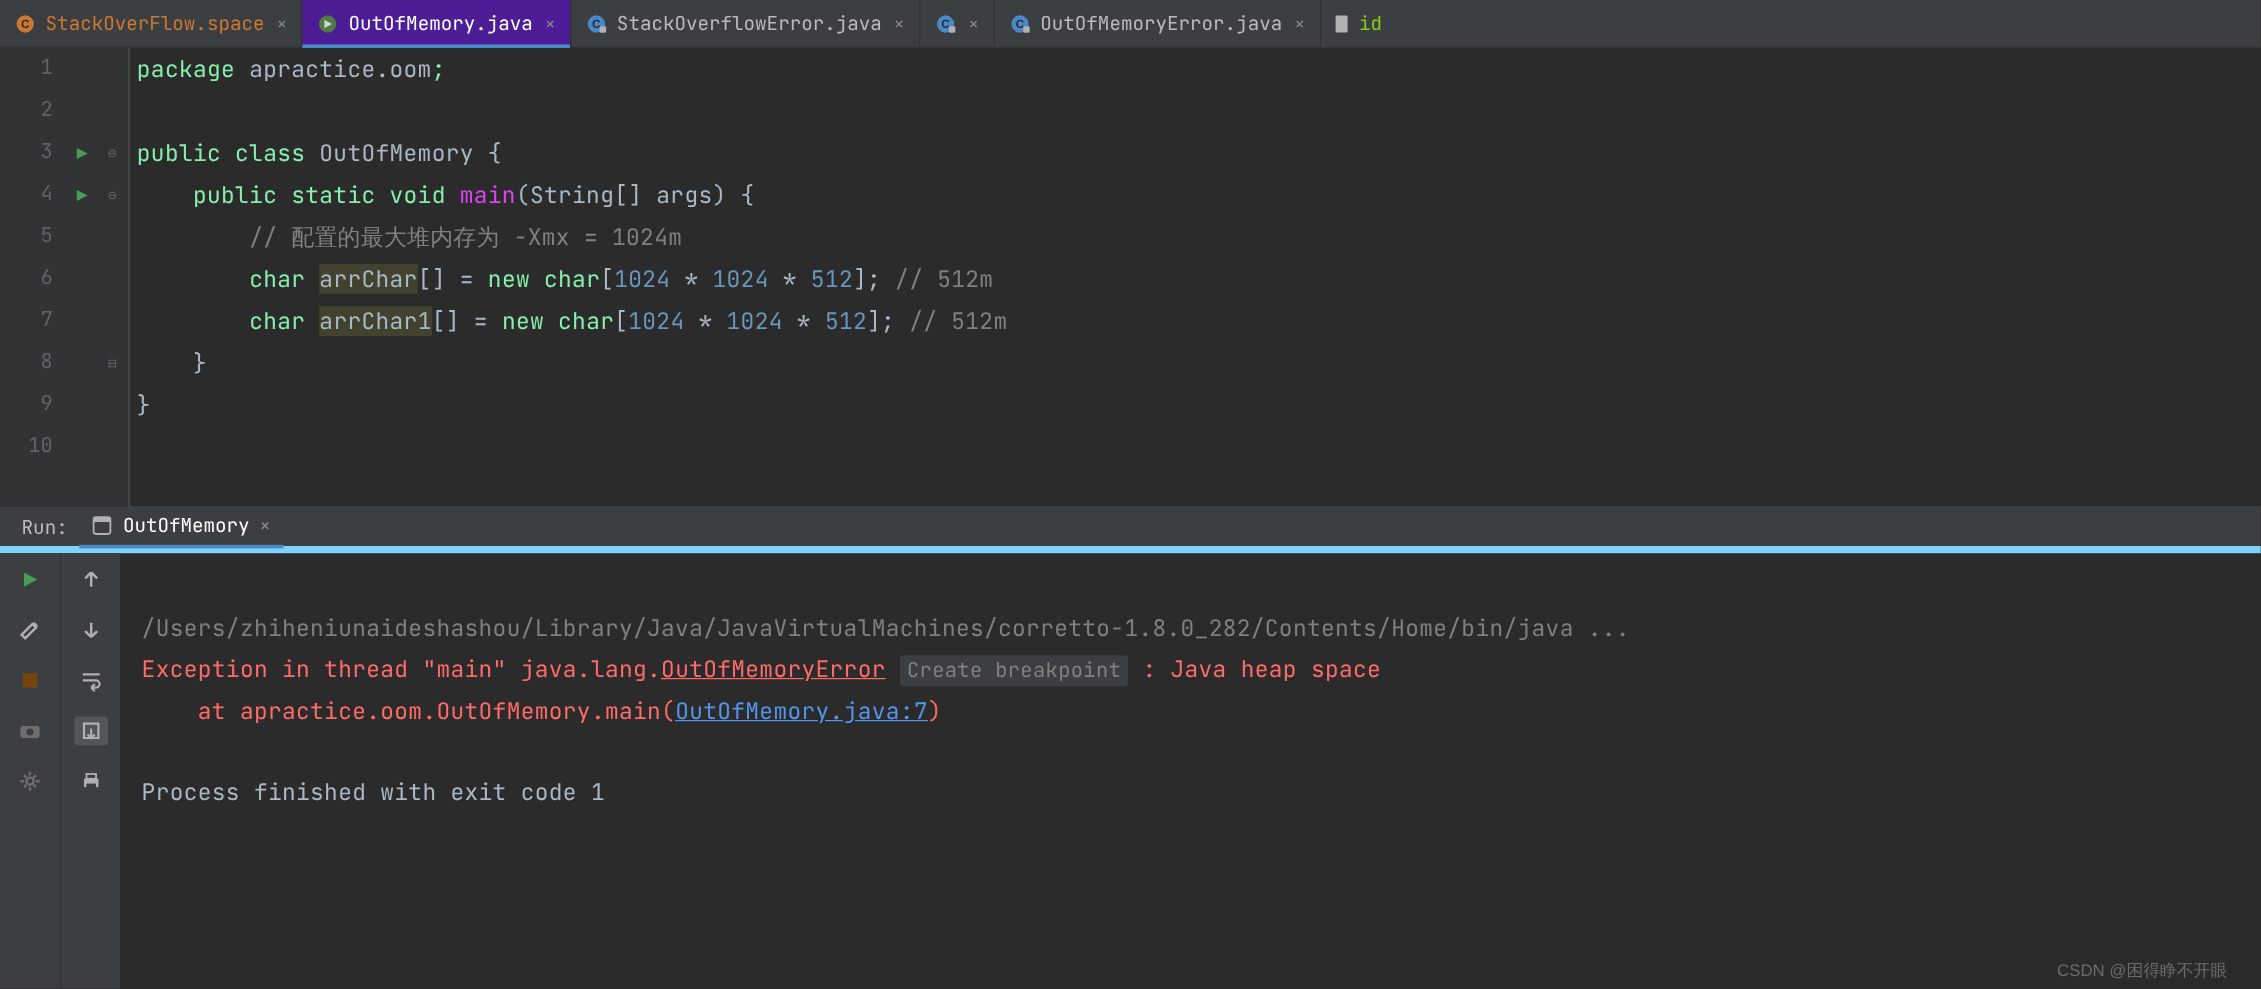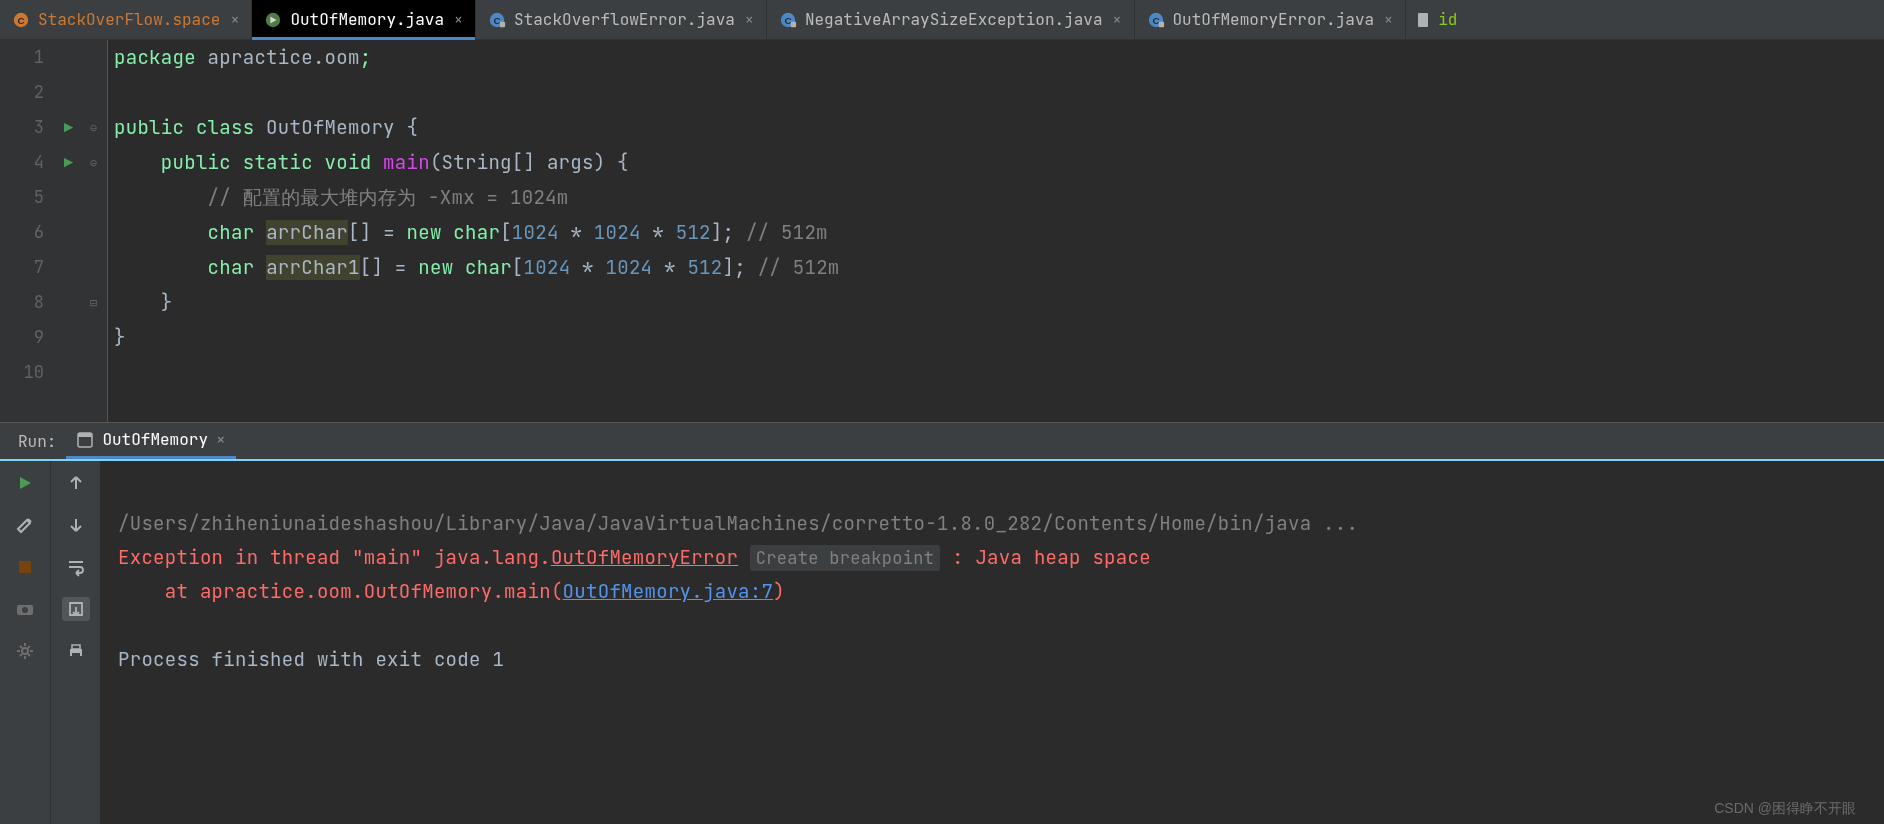--- a/index.html
+++ b/index.html
@@ -1,21 +1,21 @@
 <!DOCTYPE html>
 <html><head>
 <meta charset="utf-8">
 <style>
 * { margin:0; padding:0; box-sizing:border-box; }
 body { background:#2b2b2b; color:#a9b7c6; font-family:"JetBrains Mono","Consolas","Menlo",monospace; font-size:17px; overflow:hidden; width:1884px; height:824px; }
 
 
 .tabs { display:flex; height:40px; background:#3c3f41; border-bottom:1px solid #323232; align-items:stretch; }
 .tab { display:flex; align-items:center; padding:0 10px 0 12px; gap:8px; border-right:1px solid #323232; cursor:pointer; color:#bbbbbb; font-size:16px; position:relative; }
-.tab.active { background:#000000; color:#ffffff; }
+.tab.active { background:#4c1d95; color:#ffffff; }
 .tab.active::after { content:""; position:absolute; left:0; right:0; bottom:-1px; height:3px; background:#4a88c7; }
 .tab .close { color:#8a8a8a; font-size:15px; padding:0 2px; }
 .tab svg { width:18px; height:18px; }
 
 
 .editor { display:flex; height:382px; background:#2b2b2b; position:relative; }
 .gutter { width:58px; background:#313335; color:#606366; text-align:right; padding-right:14px; line-height:35px; font-size:17px; user-select:none; }
 .run-gutter { width:30px; background:#313335; position:relative; }
 .run-mark { position:absolute; left:6px; color:#499c54; font-size:15px; }
 .fold-gutter { width:20px; background:#313335; border-right:1px solid #555; position:relative; }
@@ -23,21 +23,21 @@
 .code { flex:1; padding-left:6px; line-height:35px; white-space:pre; font-size:19px; letter-spacing:0.3px; }
 .kw { color:#86efac; }
 .num { color:#6897bb; }
 .cmt { color:#808080; }
 .cls { color:#a9b7c6; }
 .fn { color:#d946ef; }
 .hl { background:#41432f; }
 
 
 .run-panel { height:402px; background:#2b2b2b; border-top:1px solid #555; display:flex; flex-direction:column; }
-.run-header { height:38px; display:flex; align-items:center; gap:10px; background:#3c3f41; padding-left:18px; border-bottom:2px solid #7dd3fc; font-size:16px; color:#bbbbbb; }
+.run-header { height:38px; display:flex; align-items:center; gap:10px; background:#3c3f41; padding-left:18px; border-bottom:6px solid #7dd3fc; font-size:16px; color:#bbbbbb; }
 .run-tab { display:flex; align-items:center; gap:8px; padding:6px 10px; border-bottom:3px solid #4a88c7; color:#fff; }
 .run-body { flex:1; display:flex; }
 .run-tools { width:50px; background:#3c3f41; display:flex; flex-direction:column; align-items:center; padding-top:10px; gap:18px; }
 .run-tools2 { width:50px; background:#3c3f41; display:flex; flex-direction:column; align-items:center; padding-top:10px; gap:18px; border-left:1px solid #323232; }
 .run-tools svg, .run-tools2 svg { width:20px; height:20px; }
 .tool { cursor:pointer; color:#afb1b3; display:flex; align-items:center; justify-content:center; width:28px; height:24px; }
 .console { flex:1; padding:12px 18px; line-height:34px; font-size:19px; white-space:pre; letter-spacing:0.3px; overflow:hidden; }
 .con-gray { color:#808080; }
 .con-red { color:#ff6b68; }
 .con-link1 { color:#ff6b68; text-decoration:underline; }
@@ -75,21 +75,20 @@
       </svg>
     <span>StackOverflowError.java</span>
     <span class="close">×</span>
   </div>
   <div class="tab">
     <svg viewBox="0 0 20 20">
         <circle cx="10" cy="10" r="8" fill="#4a88c7"></circle>
         <text x="10" y="14" text-anchor="middle" fill="#2b2b2b" font-size="11" font-family="sans-serif" font-weight="bold">C</text>
         <rect x="13" y="12" width="6" height="6" rx="1" fill="#afb1b3"></rect>
       </svg>
-    <span>NegativeArraySizeException.java</span>
     <span class="close">×</span>
   </div>
   <div class="tab">
     <svg viewBox="0 0 20 20">
         <circle cx="10" cy="10" r="8" fill="#4a88c7"></circle>
         <text x="10" y="14" text-anchor="middle" fill="#2b2b2b" font-size="11" font-family="sans-serif" font-weight="bold">C</text>
         <rect x="13" y="12" width="6" height="6" rx="1" fill="#afb1b3"></rect>
       </svg>
     <span>OutOfMemoryError.java</span>
     <span class="close">×</span>

